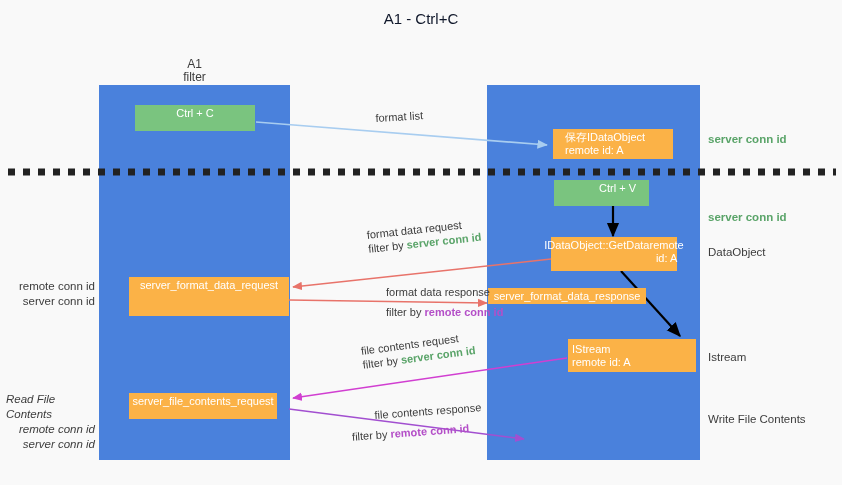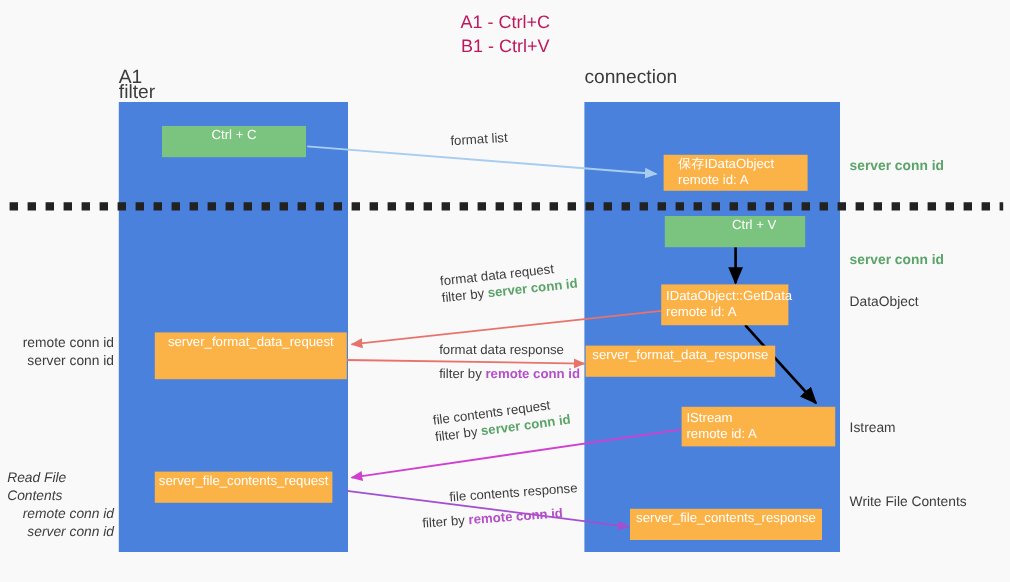--- a/index.html
+++ b/index.html
@@ -8,26 +8,26 @@
     background:#f9f9f9;
     font-family:"Liberation Sans","DejaVu Sans",sans-serif;
     position:relative;overflow:hidden;
     color:#3c3c3c;
   }
   #stage{position:absolute;left:0;top:0;width:842px;height:485px;}
 
   
   .title{
     position:absolute;left:0;top:9px;width:842px;
-    text-align:center;font-size:15px;line-height:20px;color:#be185d;
+    text-align:center;font-size:15px;line-height:20px;color:#0f172a;
   }
 
   
   .colhead{
-    position:absolute;font-size:16px;
+    position:absolute;text-align:center;font-size:12px;
     line-height:13px;color:#3c3c3c;
   }
 
   
   .lane{position:absolute;background:#4a81dc;}
 
   
   .box{
     position:absolute;display:flex;align-items:flex-start;justify-content:center;
     text-align:center;color:#ffffff;font-size:11px;line-height:13px;
@@ -52,29 +52,27 @@
 
   svg.overlay{position:absolute;left:0;top:0;width:842px;height:485px;pointer-events:none;}
 </style>
 </head>
 <body>
 
 <div id="stage">
 
   <div class="title">
     <div>A1 - Ctrl+C</div>
-    <div>B1 - Ctrl+V</div>
   </div>
 
   <div class="colhead" style="left:99px;top:58px;width:191px;">
     <div>A1</div>
     <div>filter</div>
   </div>
   <div class="colhead" style="left:487px;top:58px;width:213px;">
-    <div>connection</div>
   </div>
 
   <div class="lane" style="left:99px;top:85px;width:191px;height:375px;"></div>
   <div class="lane" style="left:487px;top:85px;width:213px;height:375px;"></div>
 
   <svg class="overlay" viewBox="0 0 842 485">
     <defs>
       <marker id="ah-blue" markerWidth="7" markerHeight="7" refX="6" refY="3.2" orient="auto">
         <path d="M0,0.4 L6.6,3.2 L0,6 z" fill="#a8cdf0"></path>
       </marker>
@@ -113,49 +111,46 @@
 
   <div class="box green" style="left:135px;top:105px;width:120px;height:26px;">
     <span>Ctrl + C</span>
   </div>
 
   <div class="box orange" style="left:553px;top:129px;width:120px;height:30px;flex-direction:column;padding-left:12px;">
     <span class="l2">保存IDataObject</span>
     <span class="l2">remote id: A</span>
   </div>
 
-  <div class="box green" style="left:554px;top:180px;width:117px;height:26px;padding-left:36px;">
+  <div class="box green" style="left:554px;top:180px;width:95px;height:26px;padding-left:36px;">
     <span>Ctrl + V</span>
   </div>
 
-  <div class="box orange" style="left:551px;top:237px;width:106px;height:34px;flex-direction:column;">
+  <div class="box orange" style="left:551px;top:237px;width:126px;height:34px;flex-direction:row;">
     <span class="l2">IDataObject::GetData</span>
     <span class="l2">remote id: A</span>
   </div>
 
   <div class="box orange" style="left:129px;top:277px;width:160px;height:39px;">
     <span>server_format_data_request</span>
   </div>
 
-  <div class="box orange" style="left:488px;top:288px;width:158px;height:26px;">
+  <div class="box orange" style="left:488px;top:288px;width:158px;height:16px;">
     <span>server_format_data_response</span>
   </div>
 
   <div class="box orange" style="left:568px;top:339px;width:128px;height:33px;flex-direction:column;">
     <span class="l2">IStream</span>
     <span class="l2">remote id: A</span>
   </div>
 
   <div class="box orange" style="left:129px;top:393px;width:148px;height:26px;">
     <span>server_file_contents_request</span>
   </div>
 
-  <div class="box orange" style="left:525px;top:424px;width:160px;height:26px;">
-    <span>server_file_contents_response</span>
-  </div>
 
   <div class="slabel green" style="left:708px;top:132px;">
     <span>server conn id</span>
   </div>
   <div class="slabel green" style="left:708px;top:210px;">
     <span>server conn id</span>
   </div>
   <div class="slabel dark" style="left:708px;top:245px;">
     <span>DataObject</span>
   </div>
@@ -181,21 +176,21 @@
     <span>format list</span>
   </div>
 
   <div class="alabel" style="left:366px;top:228px;transform:rotate(-6.2deg);">
     <div>format data request</div>
     <div>
       <span>filter by </span><span class="g">server conn id</span>
     </div>
   </div>
 
-  <div class="alabel" style="left:366px;top:285px;">
+  <div class="alabel" style="left:386px;top:285px;">
     <div>format data response</div>
     <div style="margin-top:6px;padding-left:-4px;">
       <span>filter by </span><span class="p">remote conn id</span>
     </div>
   </div>
 
   <div class="alabel" style="left:360px;top:344px;transform:rotate(-7.5deg);">
     <div>file contents request</div>
     <div>
       <span>filter by </span><span class="g">server conn id</span>

